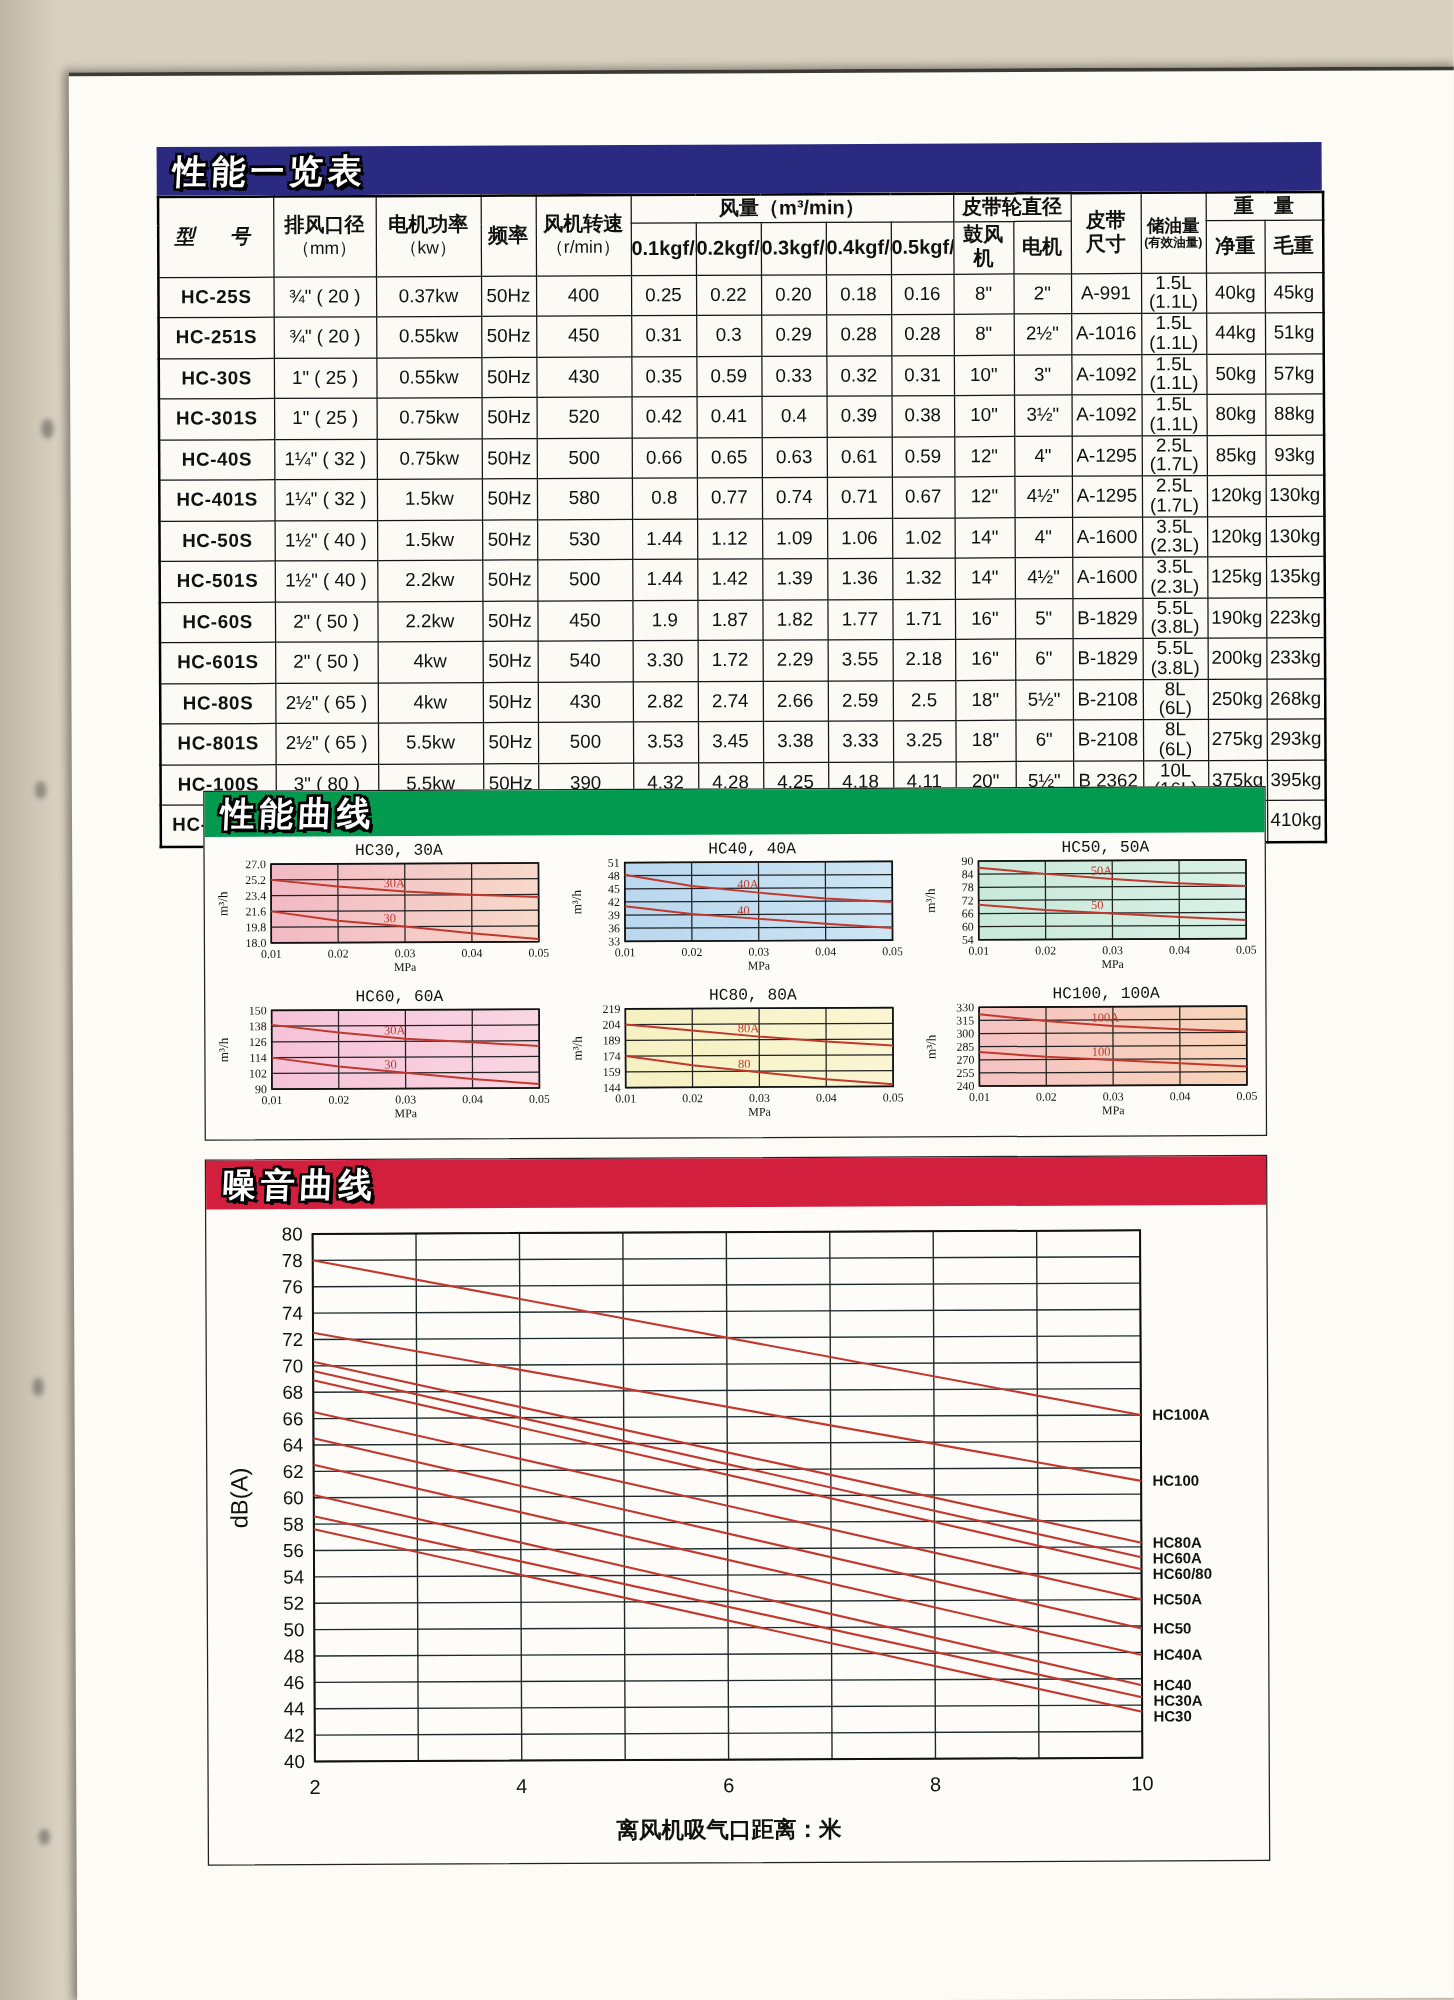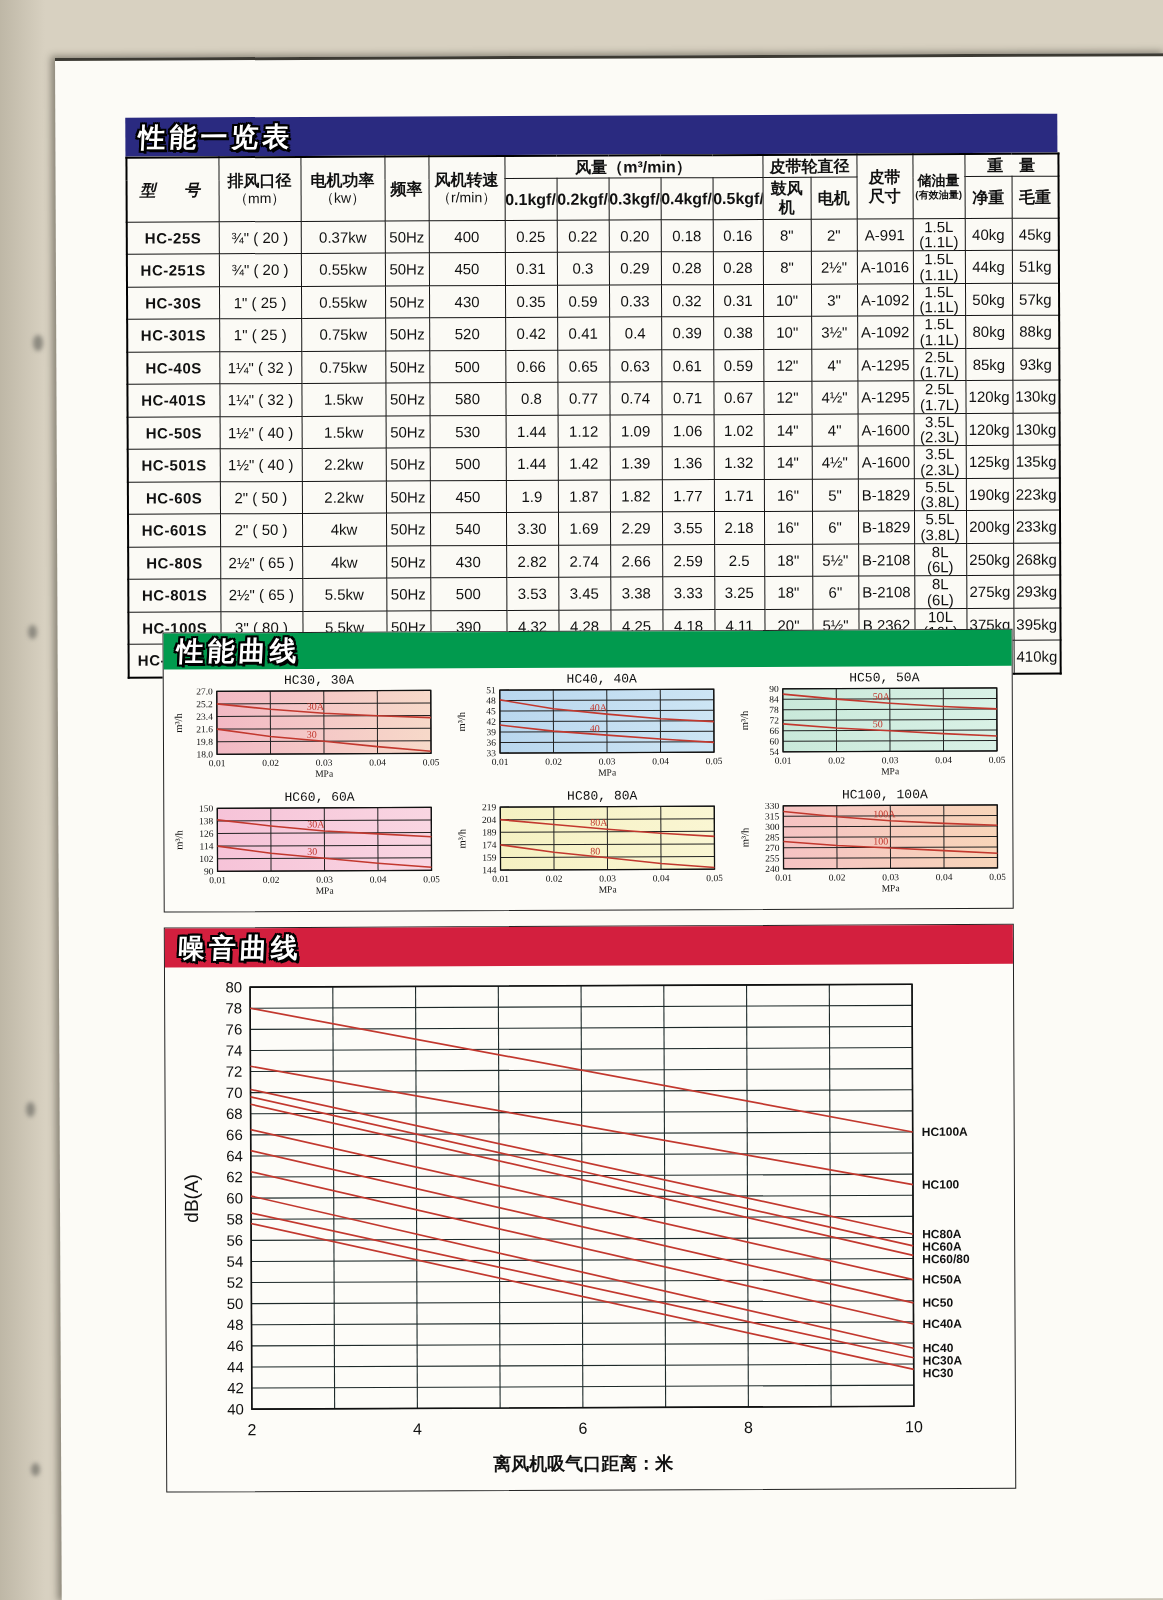--- a/index.html
+++ b/index.html
@@ -292,21 +292,21 @@
             <td>190kg</td>
             <td>223kg</td>
           </tr>
           <tr>
             <td class="model">HC-601S</td>
             <td class="outlet">2" ( 50 )</td>
             <td>4kw</td>
             <td>50Hz</td>
             <td>540</td>
             <td>3.30</td>
-            <td>1.69</td>
+            <td>1.72</td>
             <td>2.29</td>
             <td>3.55</td>
             <td>2.18</td>
             <td>16"</td>
             <td>6"</td>
             <td>B-1829</td>
             <td class="oil">5.5L
 (3.8L)</td>
             <td>200kg</td>
             <td>233kg</td>

